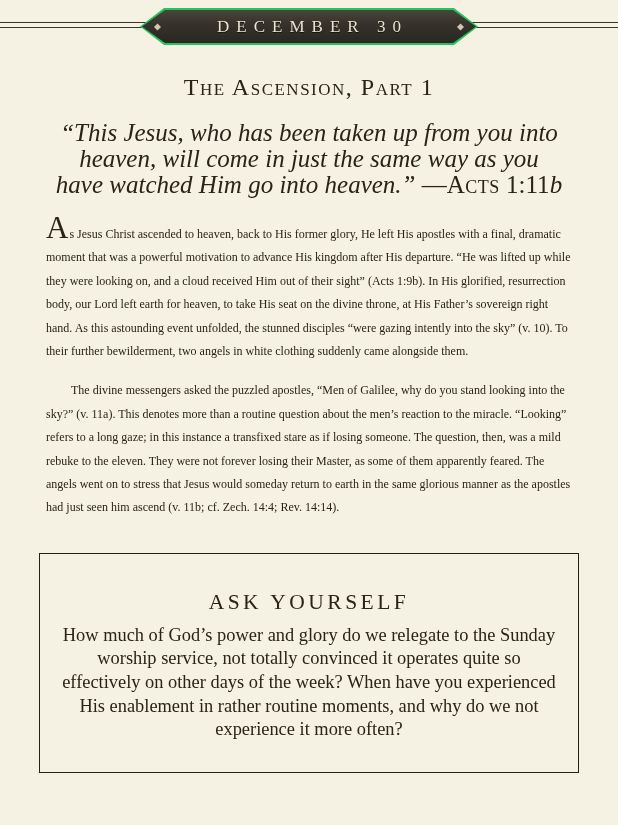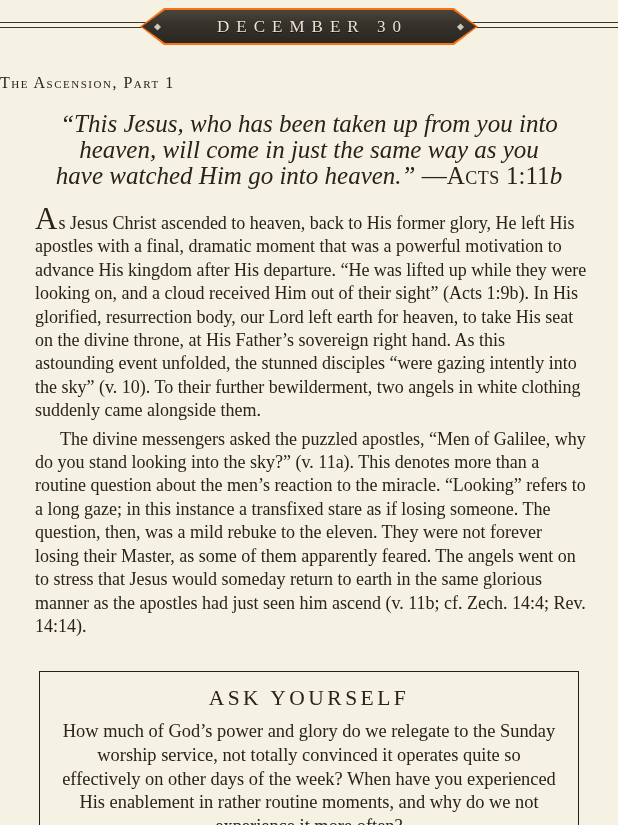--- a/index.html
+++ b/index.html
@@ -26,21 +26,21 @@
     position: absolute; top: 22px; height: 6px;
     border-top: 1.6px solid var(--rule-color);
     border-bottom: 1.6px solid var(--rule-color);
   }
   .rule-left  { left: 0;  width: 150px; }
   .rule-right { right: 0; width: 150px; }
   .banner-outer {
     position: absolute; left: 50%; top: 8px;
     transform: translateX(-50%);
     width: 338px; height: 37px;
-    background: #f97316;
+    background: #22c55e;
     clip-path: polygon(24px 0, calc(100% - 24px) 0, 100% 50%, calc(100% - 24px) 100%, 24px 100%, 0 50%);
   }
   .banner-inner {
     position: absolute; inset: 2px;
     background: linear-gradient(180deg, #4a453c 0%, #37332c 40%, #2a2620 100%);
     clip-path: polygon(23px 0, calc(100% - 23px) 0, 100% 50%, calc(100% - 23px) 100%, 23px 100%, 0 50%);
     display: flex; align-items: center; justify-content: center;
   }
   .banner-label {
     font-size: 17px; letter-spacing: 7px; text-indent: 7px;
@@ -50,56 +50,56 @@
   }
   .banner-ornament {
     position: absolute; top: 50%; width: 5px; height: 5px;
     background: #cfc8b4; transform: translateY(-50%) rotate(45deg);
   }
   .banner-ornament.left  { left: 13px; }
   .banner-ornament.right { right: 13px; }
 
   
   .title {
-    margin: 22px 0 0; 
-    font-size: 16px; font-weight: normal;
+    margin: 22px 0 0; text-align: center;
+    font-size: 24px; font-weight: normal;
     font-variant: small-caps; letter-spacing: 1.5px;
   }
 
   
   .epigraph {
     width: 510px; margin: 19px auto 0;
     text-align: center; font-style: italic;
     font-size: 25px; line-height: 26px;
   }
   .epigraph .attribution { font-style: normal; }
   .epigraph .scripture-book { font-variant: small-caps; letter-spacing: .5px; }
   .epigraph .verse-suffix { font-style: italic; }
 
   
   .body-text { width: 562px; margin: 17px 28px 0 30px; }
   .body-text p {
-    margin: 5px; font-size: 18px; line-height: 23.4px;
+    margin: 16px; font-size: 12px; line-height: 23.4px;
     text-align: left;
   }
   p.opening::first-letter {
     font-size: 31px; line-height: .85; letter-spacing: 1px;
   }
   p.indented { text-indent: 25px; }
 
   
   .ask-box {
     width: 540px; margin: 33px auto 0;
     border: 1.6px solid #26221b;
     padding: 13px 14px 30px;
     text-align: center;
     background: transparent;
   }
   .ask-heading {
-    margin: 1px 0 9px; font-weight: normal;
+    margin: 23px 0 9px; font-weight: normal;
     font-size: 21.5px; letter-spacing: 3.5px;
   }
   .ask-question {
     width: 502px; margin: 0 auto;
     font-size: 18.4px; line-height: 23.6px;
   }
 </style>
 </head>
 <body>
 

